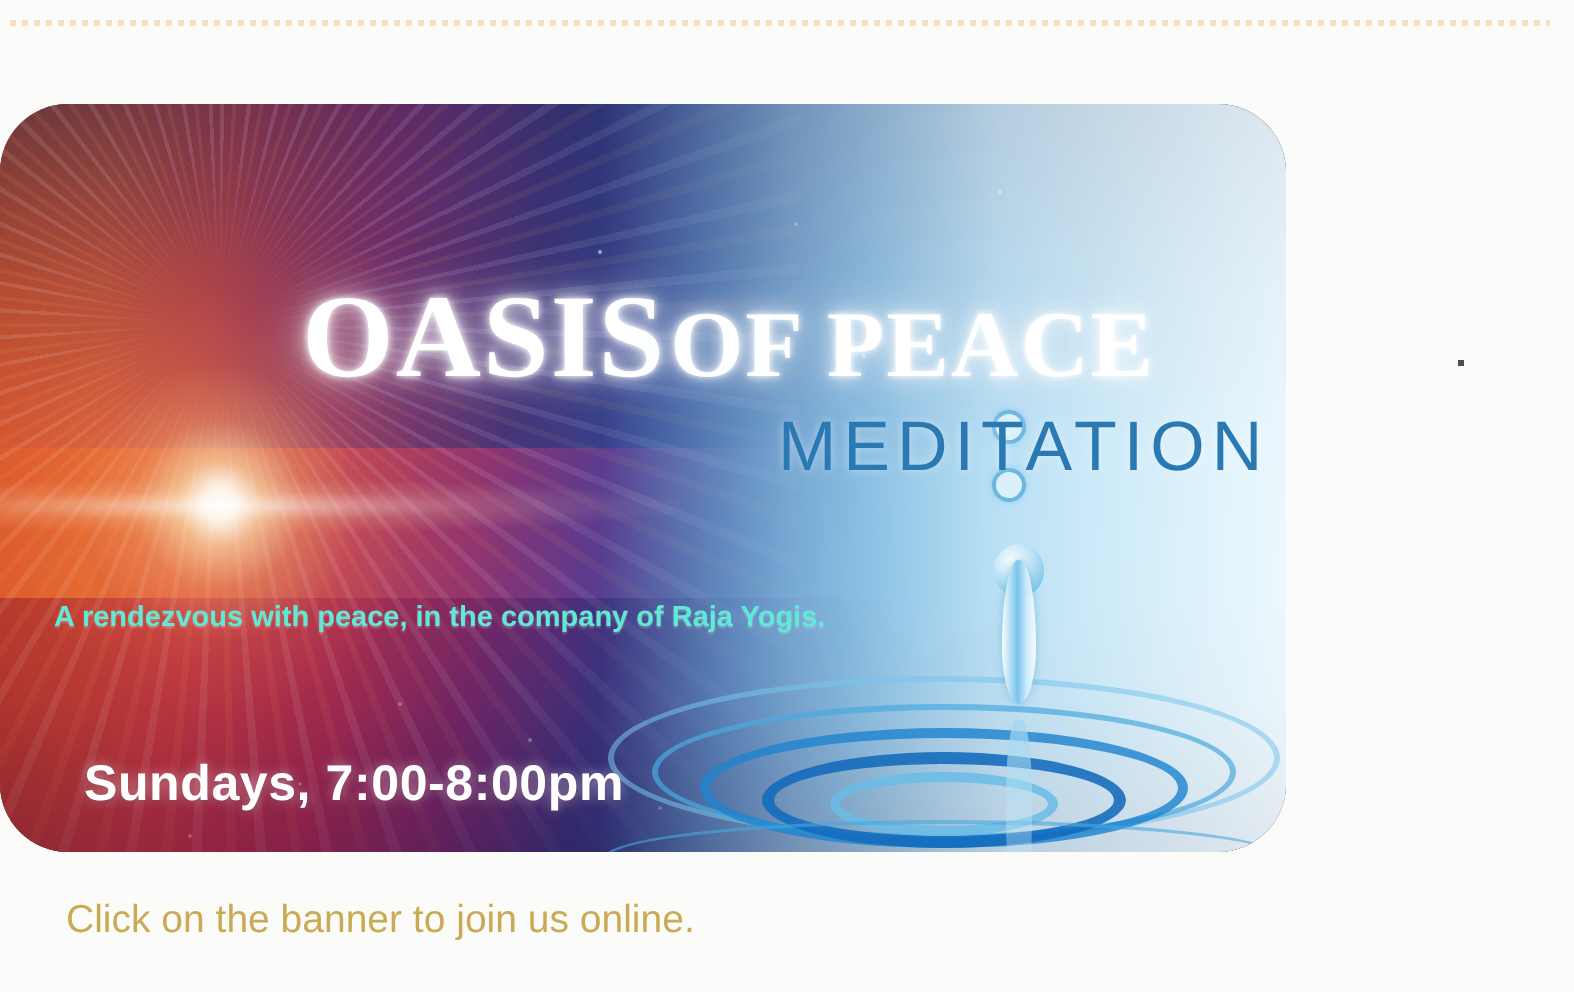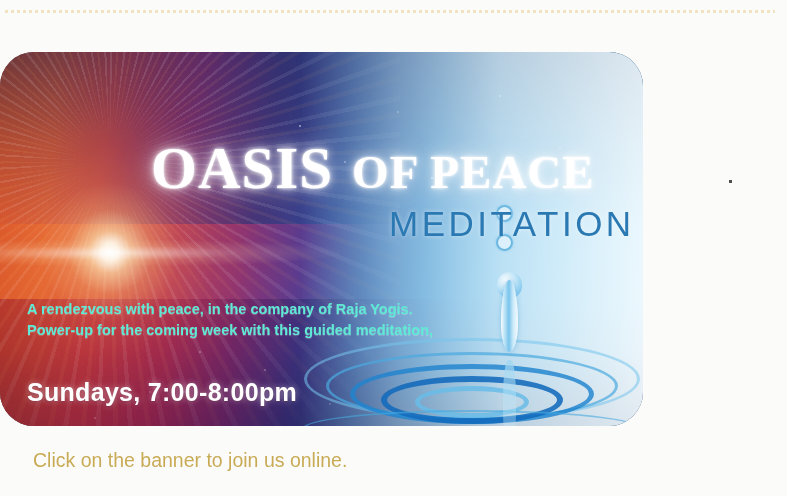--- a/index.html
+++ b/index.html
@@ -231,21 +231,21 @@
     font-weight: bold;
     color: #ffffff;
     text-shadow:
       0 0 3px rgba(255,255,255,0.95),
       0 0 9px rgba(255,255,255,0.85),
       0 0 20px rgba(255,255,255,0.55),
       0 0 34px rgba(210,235,255,0.45);
     margin-left: 35px;
   }
   .title-main { font-size: 59px; letter-spacing: 1px; }
-  .title-sub  { font-size: 47px; letter-spacing: 1px; margin-left: 19px; }
+  .title-sub  { font-size: 47px; letter-spacing: 1px; margin-left: 2px; }
 
   .subtitle {
     position: absolute;
     left: 389px; top: 152px;
     font-family: "Liberation Sans", sans-serif;
     font-size: 35px;
     letter-spacing: 3.5px;
     color: #2b79b3;
     white-space: nowrap;
     text-shadow: 0 0 5px rgba(255,255,255,0.45);
@@ -258,21 +258,21 @@
     font-family: "Liberation Sans", sans-serif;
     font-size: 14.5px;
     font-weight: bold;
     line-height: 21px;
     color: #5eead4;
     white-space: nowrap;
     text-shadow: 0 1px 1px rgba(255,255,255,0.25);
   }
   .schedule {
     position: absolute;
-    left: 27px; top: 326px;
+    left: 42px; top: 326px;
     font-family: "Liberation Sans", sans-serif;
     font-size: 25px;
     font-weight: bold;
     color: #ffffff;
     letter-spacing: 0.3px;
     white-space: nowrap;
     text-shadow: 0 0 6px rgba(255,255,255,0.45), 0 1px 2px rgba(80,10,40,0.35);
   }
 
   
@@ -328,21 +328,20 @@
   </div>
 
   <div class="title-row">
     <span class="title-main">OASIS</span><span class="title-sub">OF PEACE</span>
   </div>
 
   <div class="subtitle">MEDITATION</div>
 
   <div class="body-copy">
     <div>A rendezvous with peace, in the company of Raja Yogis.</div>
-    <div>Power-up for the coming week with this guided meditation,</div>
   </div>
 
   <div class="schedule">Sundays, 7:00-8:00pm</div>
 </div>
 
 <div class="artifact-dot"></div>
 
 <div class="caption">Click on the banner to join us online.</div>
 
 </body></html>

